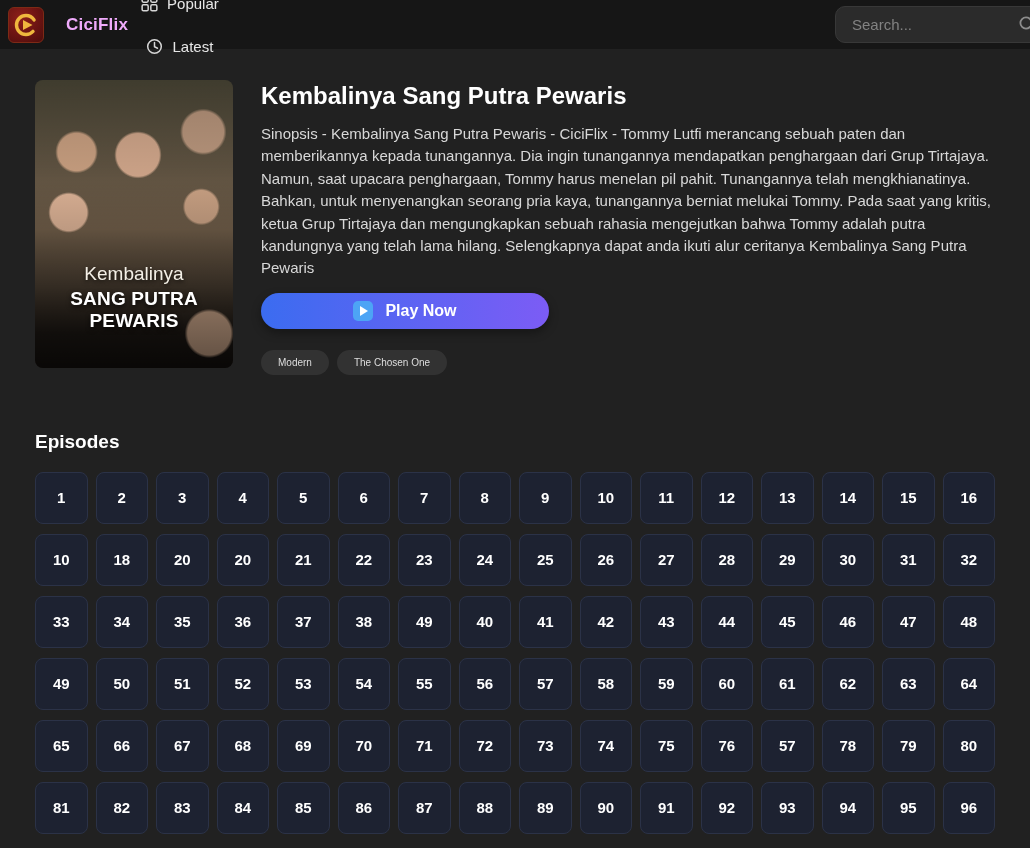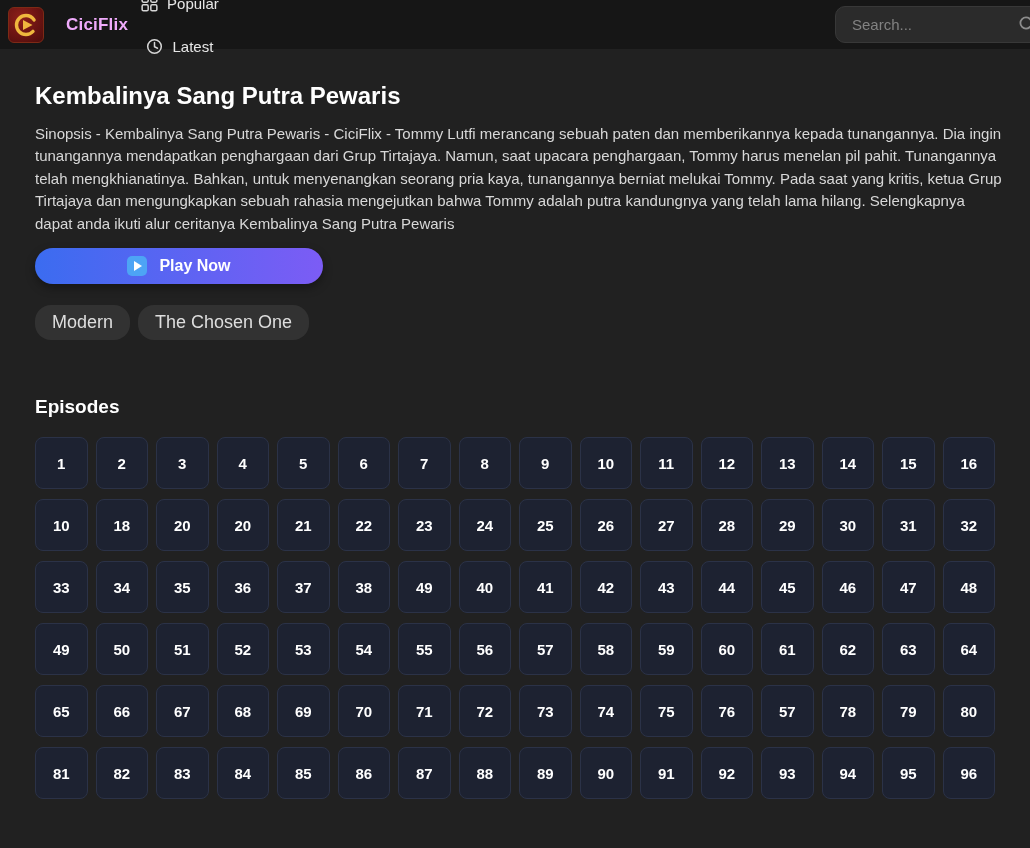--- a/index.html
+++ b/index.html
@@ -128,21 +128,21 @@
     content:""; display:block;
     border-left:8px solid #ffffff;
     border-top:5px solid transparent;
     border-bottom:5px solid transparent;
     margin-left:2px;
   }
   .tags { margin-top:21px; display:flex; gap:8px; }
   .chip {
     background:#323232;
     color:#dedede;
-    font-size:18px;
+    font-size:10px;
     padding:7px 17px;
     border-radius:16px;
     cursor:pointer;
   }
 
   
   .episodes-heading {
     margin:56px 0 0 35px;
     font-size:19px; font-weight:600; color:#ffffff;
   }
@@ -202,20 +202,27 @@
     <span class="search-icon">
       <svg width="19" height="19" viewBox="0 0 19 19">
         <circle cx="8" cy="8" r="5.6" fill="none" stroke="#8d8d8d" stroke-width="1.8"></circle>
         <line x1="12.2" y1="12.2" x2="16.5" y2="16.5" stroke="#8d8d8d" stroke-width="1.8" stroke-linecap="round"></line>
       </svg>
     </span>
   </div>
 </header>
 
 <main class="detail">
+  <div class="poster">
+    <div class="poster-shade"></div>
+    <div class="poster-title">
+      <div class="poster-line1">Kembalinya</div>
+      <div class="poster-line2">SANG PUTRA PEWARIS</div>
+    </div>
+  </div>
 
   <div class="info">
     <h1 class="title">Kembalinya Sang Putra Pewaris</h1>
     <p class="synopsis">Sinopsis - Kembalinya Sang Putra Pewaris - CiciFlix - Tommy Lutfi merancang sebuah paten dan memberikannya kepada tunangannya. Dia ingin tunangannya mendapatkan penghargaan dari Grup Tirtajaya. Namun, saat upacara penghargaan, Tommy harus menelan pil pahit. Tunangannya telah mengkhianatinya. Bahkan, untuk menyenangkan seorang pria kaya, tunangannya berniat melukai Tommy. Pada saat yang kritis, ketua Grup Tirtajaya dan mengungkapkan sebuah rahasia mengejutkan bahwa Tommy adalah putra kandungnya yang telah lama hilang. Selengkapnya dapat anda ikuti alur ceritanya Kembalinya Sang Putra Pewaris</p>
     <button class="play-btn">
       <span class="play-glyph"></span>
       <span>Play Now</span>
     </button>
     <div class="tags">
         <span class="chip">Modern</span>

